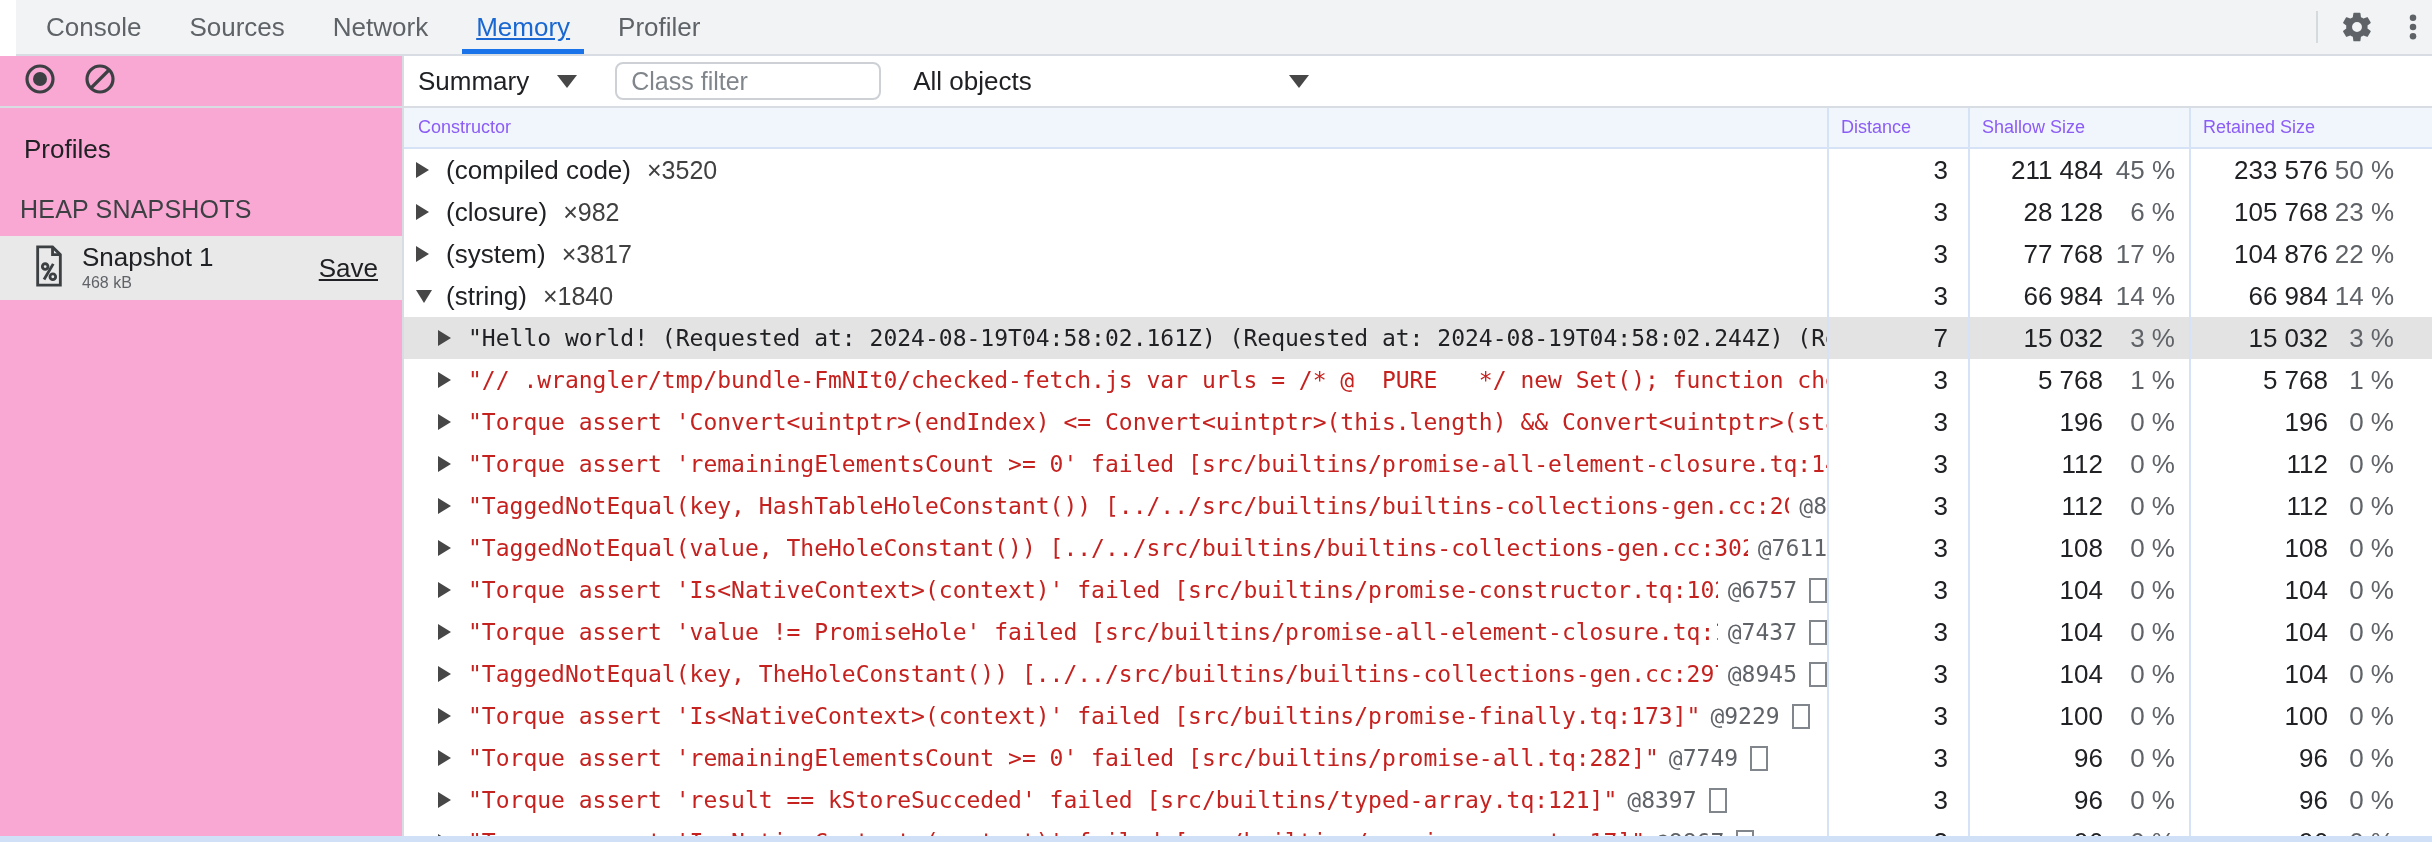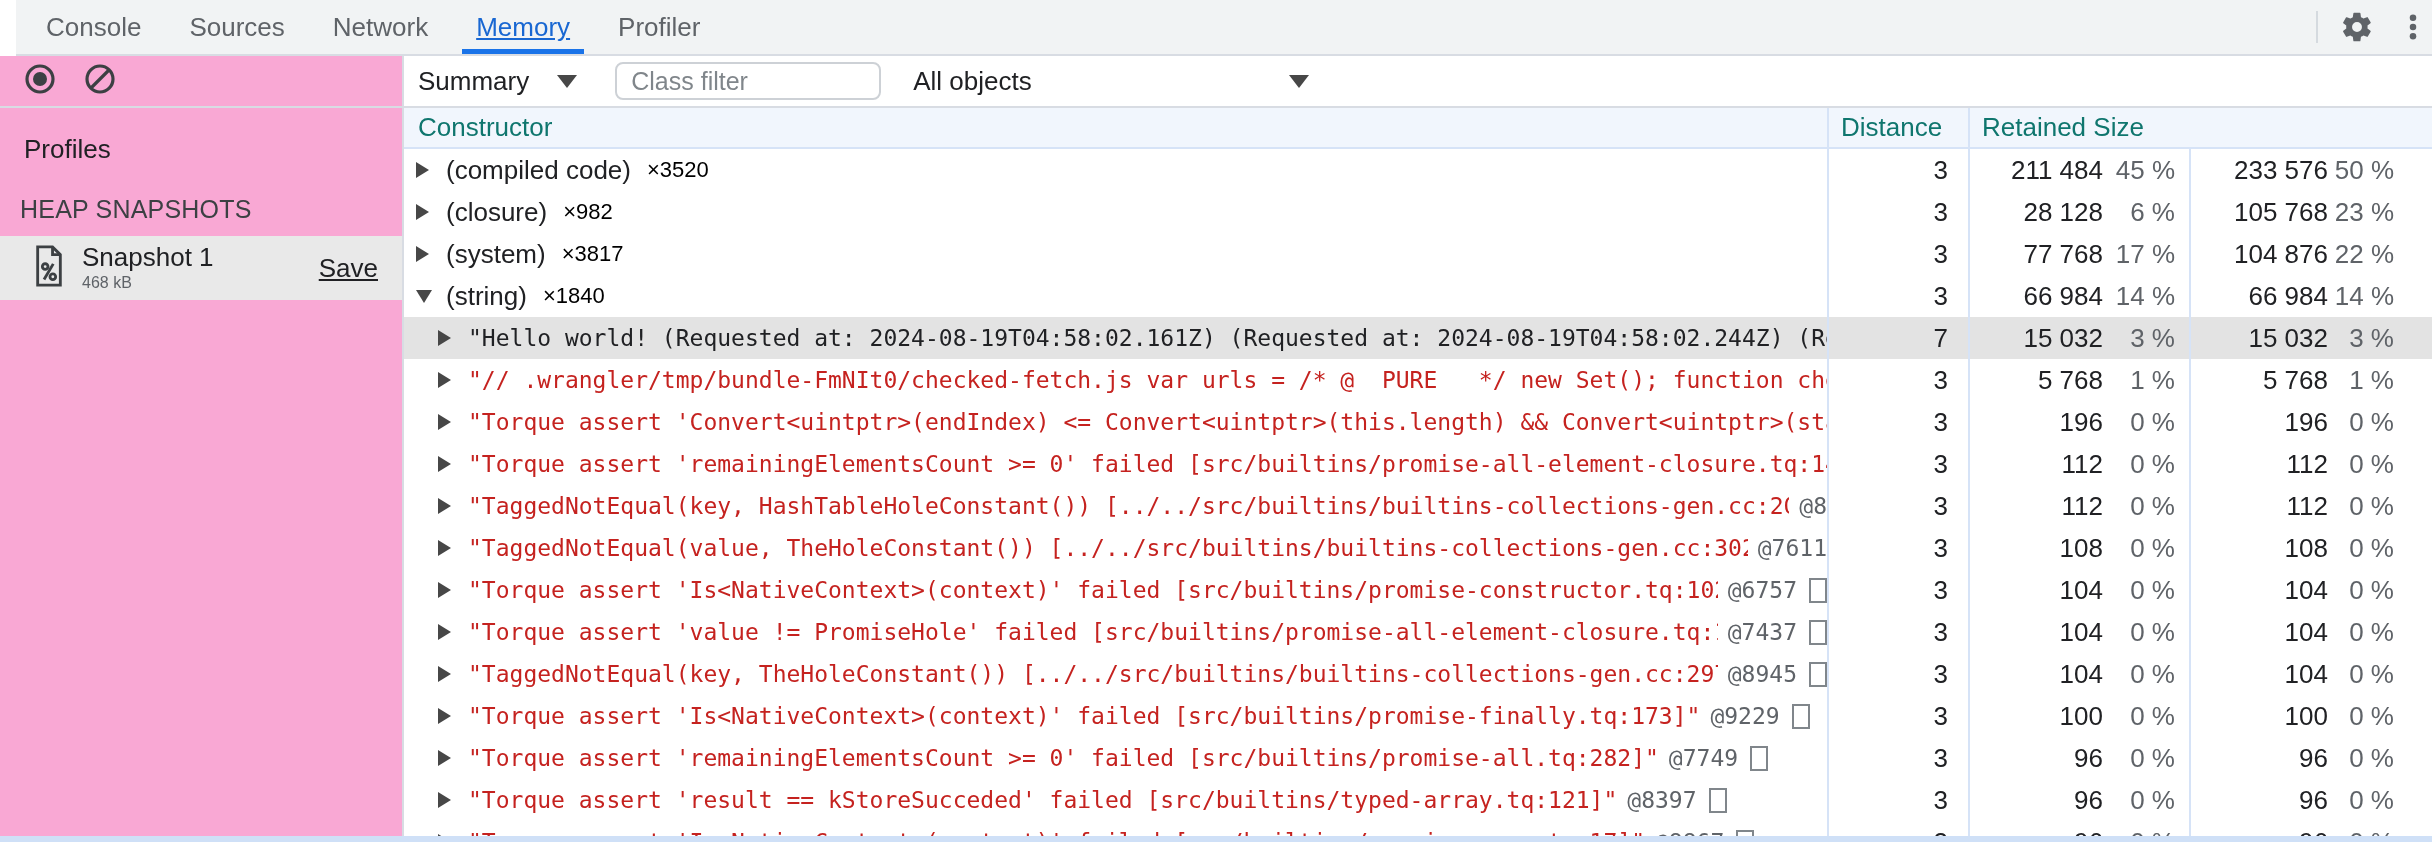--- a/index.html
+++ b/index.html
@@ -41,21 +41,21 @@
     border-top:13px solid #474747;}
   .view-select .caret{margin-left:28px;}
   .class-filter{margin-left:38px;width:234px;height:34px;border:2px solid #cdd1d6;border-radius:8px;
     font-size:25px;padding:0 14px;color:#202124;outline:none;font-family:"Liberation Sans",sans-serif;}
   .class-filter::placeholder{color:#80868b;}
   .obj-select{display:flex;align-items:center;justify-content:space-between;margin-left:32px;
     width:396px;font-size:26px;color:#202124;cursor:default;gap:16px;}
 
   
   .grid-header{height:39px;background:#f1f6fd;border-bottom:2px solid #d6e3f7;display:grid;
-    grid-template-columns:1423px 141px 221px 243px;font-size:26px;color:#0f766e;}
+    grid-template-columns:1423px 141px 221px 243px;font-size:18px;color:#8b5cf6;}
   .grid-header .h{display:flex;align-items:center;padding-left:14px;height:100%;box-sizing:border-box;
     overflow:hidden;white-space:nowrap;}
   .grid-header .h.bl{border-left:2px solid #d6e3f7;padding-left:12px;}
   .grid-body{width:2028px;}
   .grid-row{height:42px;display:grid;grid-template-columns:1423px 141px 221px 243px;font-size:26px;color:#202124;}
   .grid-row.selected{background:#e3e3e3;}
   .cell{height:100%;display:flex;align-items:center;overflow:hidden;white-space:nowrap;box-sizing:border-box;}
   .c-constructor{padding-left:12px;}
   .c-constructor.lvl1{padding-left:34px;}
   .c-distance{justify-content:flex-end;padding-right:20px;border-left:2px solid #d6e3f7;}
@@ -64,21 +64,21 @@
   .c-shallow .pct{width:72px;margin-right:14px;}
   .c-retained .pct{width:66px;margin-right:38px;}
   .disc{width:30px;flex:0 0 30px;display:flex;align-items:center;}
   .disc.collapsed::before{content:"";border-left:13px solid #474747;border-top:8px solid transparent;
     border-bottom:8px solid transparent;}
   .disc.expanded::before{content:"";border-top:13px solid #474747;border-left:8px solid transparent;
     border-right:8px solid transparent;}
   .rname{overflow:hidden;}
   .rname.mono{font-family:"DejaVu Sans Mono",monospace;font-size:23px;}
   .rname.red{color:#c5221f;}
-  .rcount{color:#000000;margin-left:16px;font-size:22px;}
+  .rcount{color:#404040;margin-left:16px;font-size:25px;}
   .rid{color:#5f6368;font-family:"DejaVu Sans Mono",monospace;font-size:23px;margin-left:10px;flex:0 0 auto;}
   .rbox{width:14px;height:21px;border:2px solid #80868b;margin-left:12px;flex:0 0 auto;}
 
   .bottom-strip{position:absolute;left:0;top:836px;width:2432px;height:6px;background:#cfe0f7;}
 </style>
 </head>
 <body>
 
 <div class="tabbar">
   <div class="tabs">
@@ -149,20 +149,21 @@
     <input class="class-filter" type="text" placeholder="Class filter" style="">
     <div class="obj-select">
       <span>All objects</span>
       <span class="caret"></span>
     </div>
   </div>
 
   <div class="grid-header">
     <div class="h">Constructor</div>
     <div class="h bl">Distance</div>
+    <div class="h bl">Shallow Size</div>
     <div class="h bl">Retained Size</div>
   </div>
 
   <div class="grid-body">
       <div class="grid-row">
     <div class="cell c-constructor">
       <span class="disc collapsed"></span>
       <span class="rname">(compiled code)</span>
       <span class="rcount">×3520</span>
 

